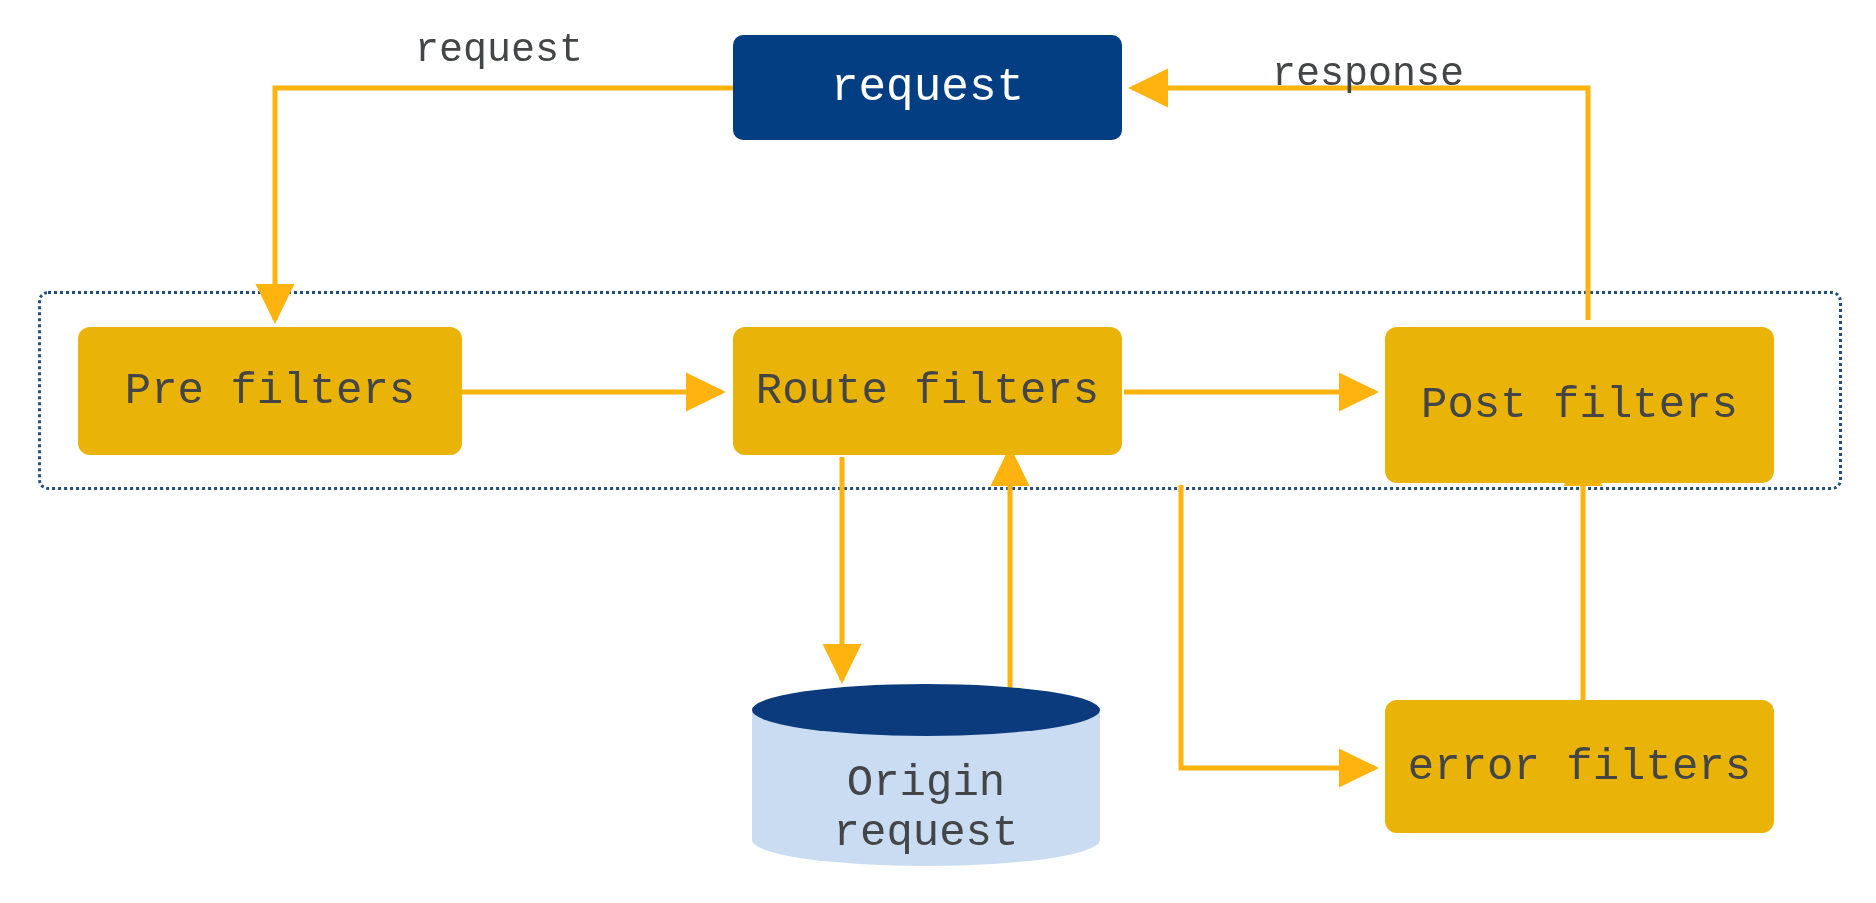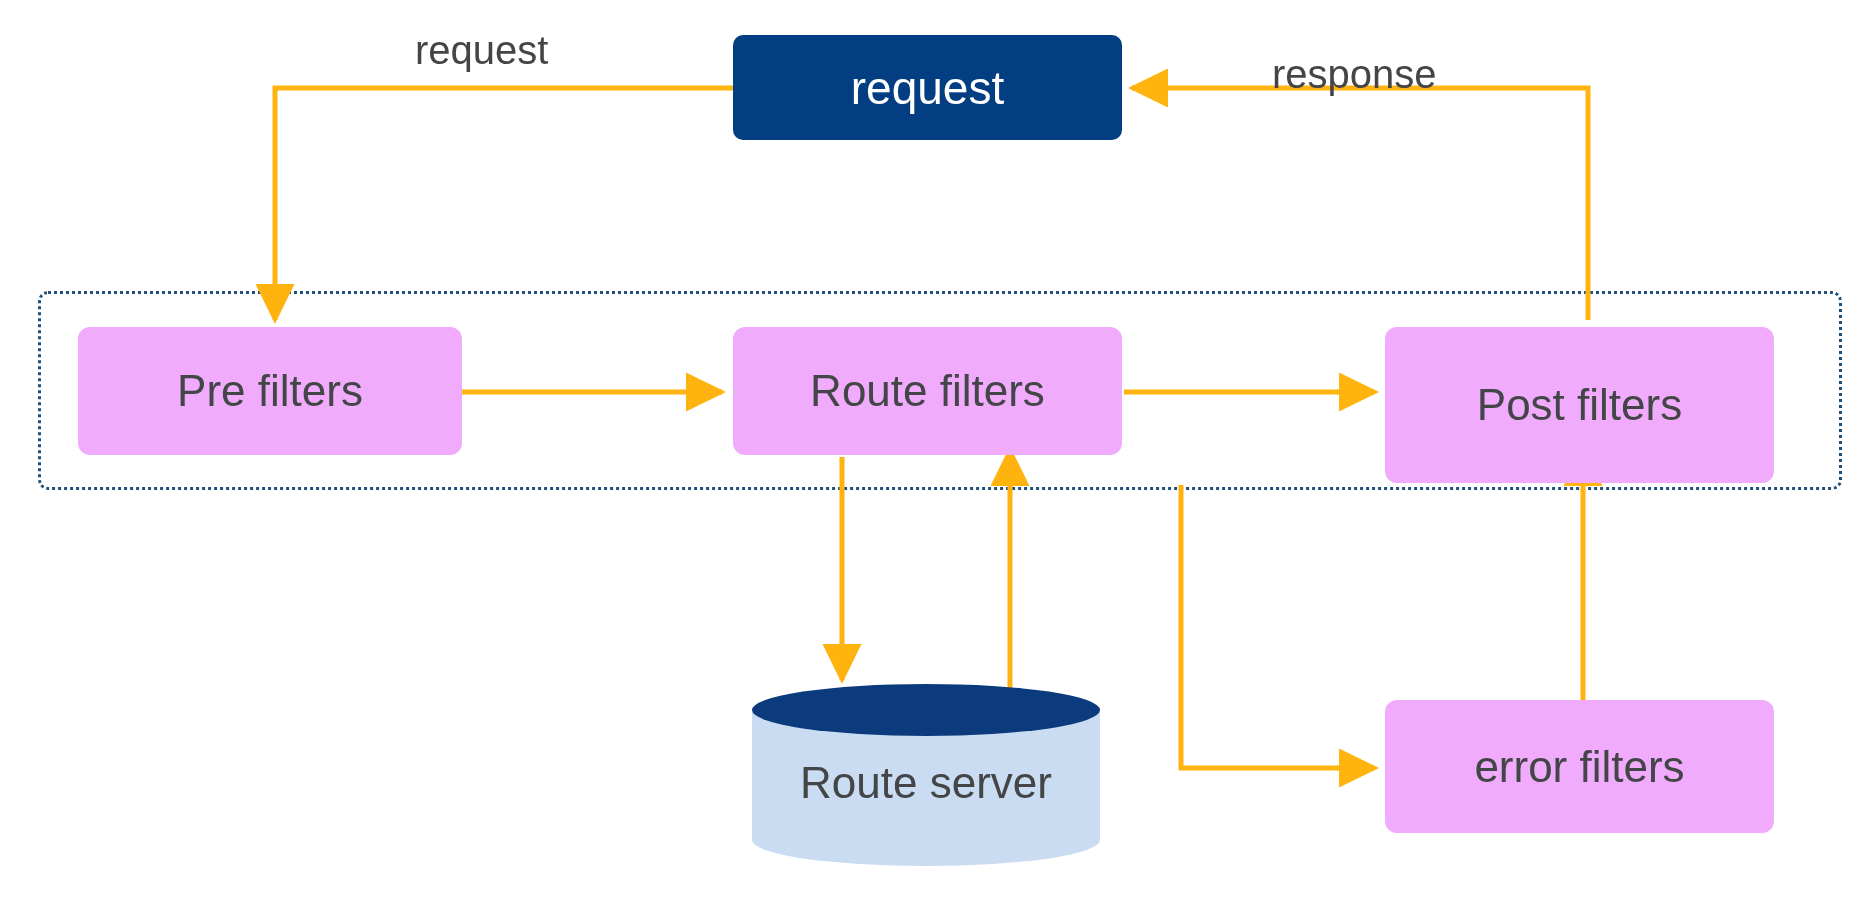--- a/index.html
+++ b/index.html
@@ -5,41 +5,41 @@
   html, body {
     margin: 0;
     padding: 0;
     background: #ffffff;
   }
   #canvas {
     position: relative;
     width: 1876px;
     height: 903px;
     background: #ffffff;
-    font-family: Liberation Sans, sans-serif;
+    font-family: Liberation Mono, monospace;
     overflow: hidden;
   }
   svg#wires {
     position: absolute;
     left: 0;
     top: 0;
     width: 1876px;
     height: 903px;
     pointer-events: none;
   }
   .node {
     position: absolute;
     display: flex;
     align-items: center;
     justify-content: center;
     box-sizing: border-box;
     text-align: center;
   }
   .node-blue {
-    background: #f0abfc;
+    background: #eab308;
     border-radius: 12px;
     color: #434547;
     font-size: 44px;
     font-weight: 400;
   }
   .node-navy {
     background: #043e82;
     border-radius: 10px;
     color: #ffffff;
     font-size: 46px;
@@ -129,17 +129,17 @@
   <div class="node node-blue" style="left:1385px; top:700px; width:389px; height:133px;justify-content:center;">
     <span>error filters</span>
   </div>
 
   <div class="cylinder" style="left:752px; top:684px; width:348px; height:182px;">
     <svg width="348" height="182" viewBox="0 0 348 182" xmlns="http://www.w3.org/2000/svg">
       <path d="M0,26 L0,156 A174,26 0 0 0 348,156 L348,26 Z" fill="#c9dcf2"></path>
       <ellipse cx="174" cy="26" rx="174" ry="26" fill="#0b3b7d"></ellipse>
     </svg>
     <div class="cyl-label" style="top:74px;">
-      <span>Route server</span>
+      <span>Origin request</span>
     </div>
   </div>
 
 </div>
 
 </body></html>

